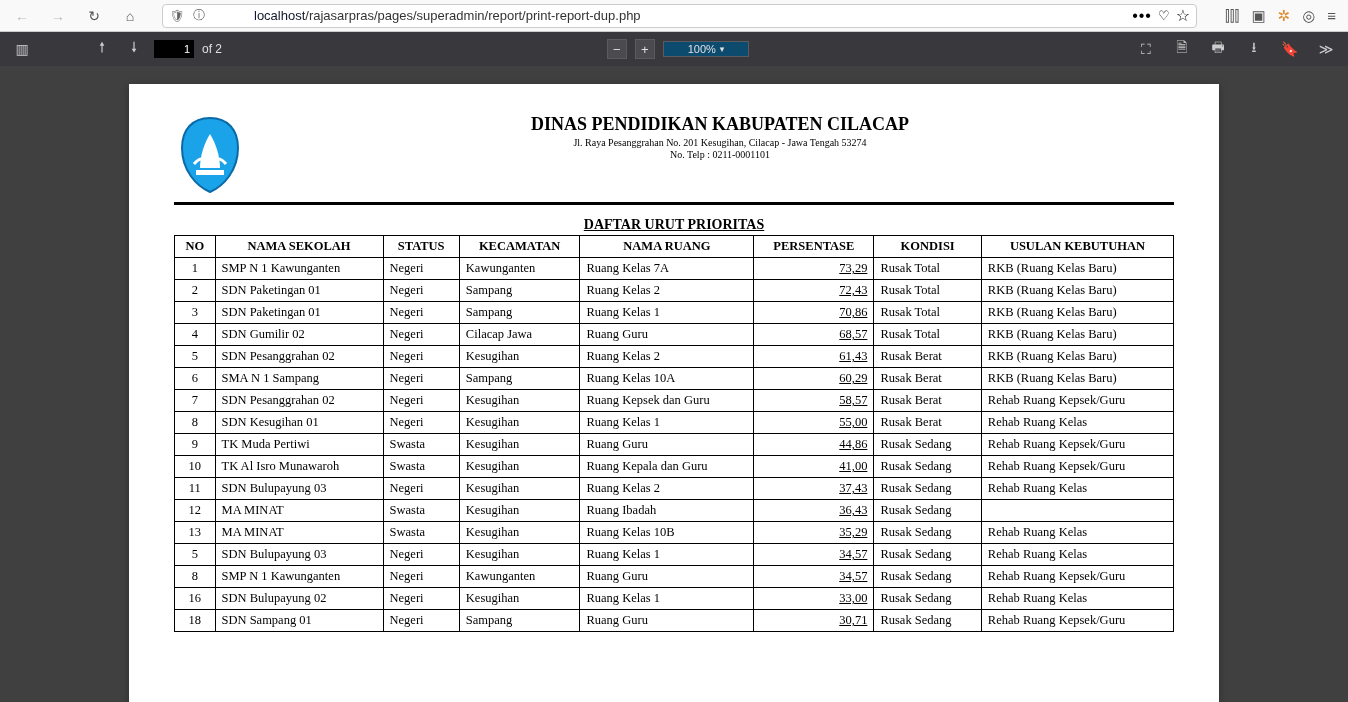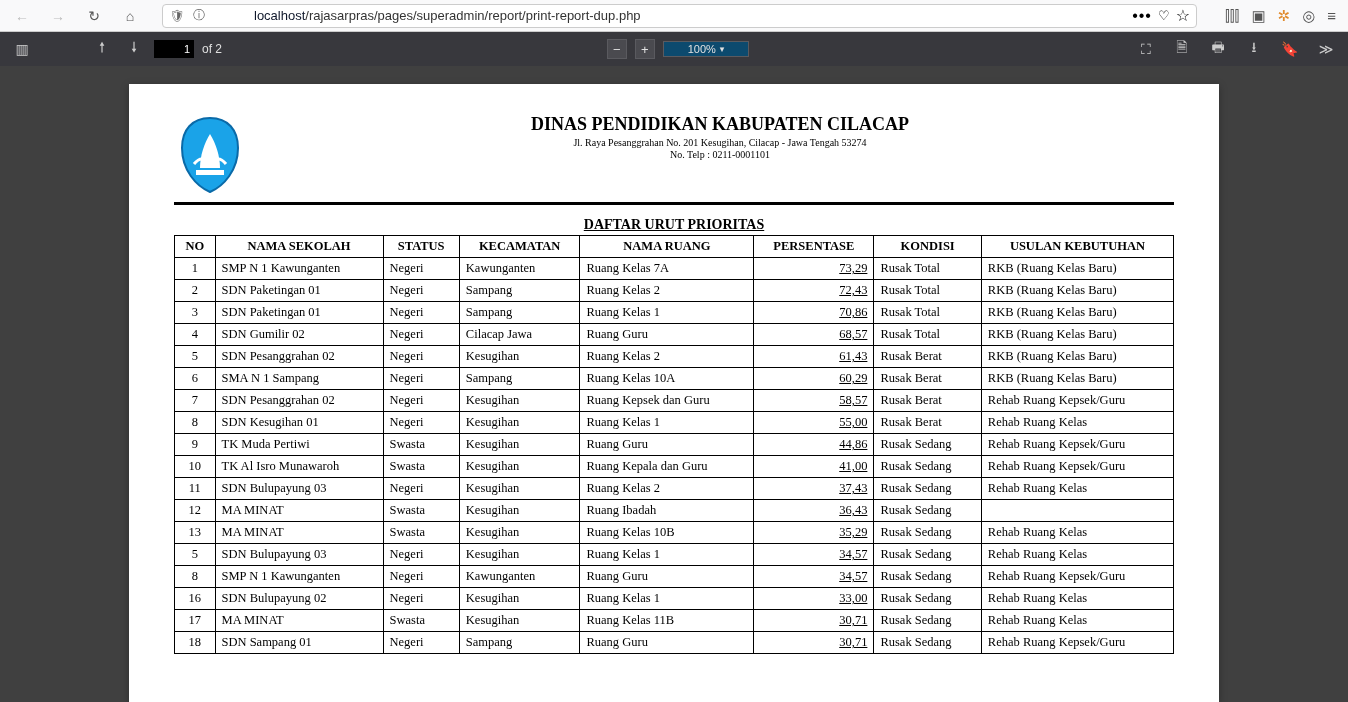--- a/index.html
+++ b/index.html
@@ -288,30 +288,20 @@
             <td class="num">16</td>
             <td>SDN Bulupayung 02</td>
             <td>Negeri</td>
             <td>Kesugihan</td>
             <td>Ruang Kelas 1</td>
             <td class="pct">33,00</td>
             <td>Rusak Sedang</td>
             <td>Rehab Ruang Kelas</td>
           </tr>
           <tr>
-            <td class="num">17</td>
-            <td>MA MINAT</td>
-            <td>Swasta</td>
-            <td>Kesugihan</td>
-            <td>Ruang Kelas 11B</td>
-            <td class="pct">30,71</td>
-            <td>Rusak Sedang</td>
-            <td>Rehab Ruang Kelas</td>
-          </tr>
-          <tr>
             <td class="num">18</td>
             <td>SDN Sampang 01</td>
             <td>Negeri</td>
             <td>Sampang</td>
             <td>Ruang Guru</td>
             <td class="pct">30,71</td>
             <td>Rusak Sedang</td>
             <td>Rehab Ruang Kepsek/Guru</td>
           </tr>
         </tbody>

